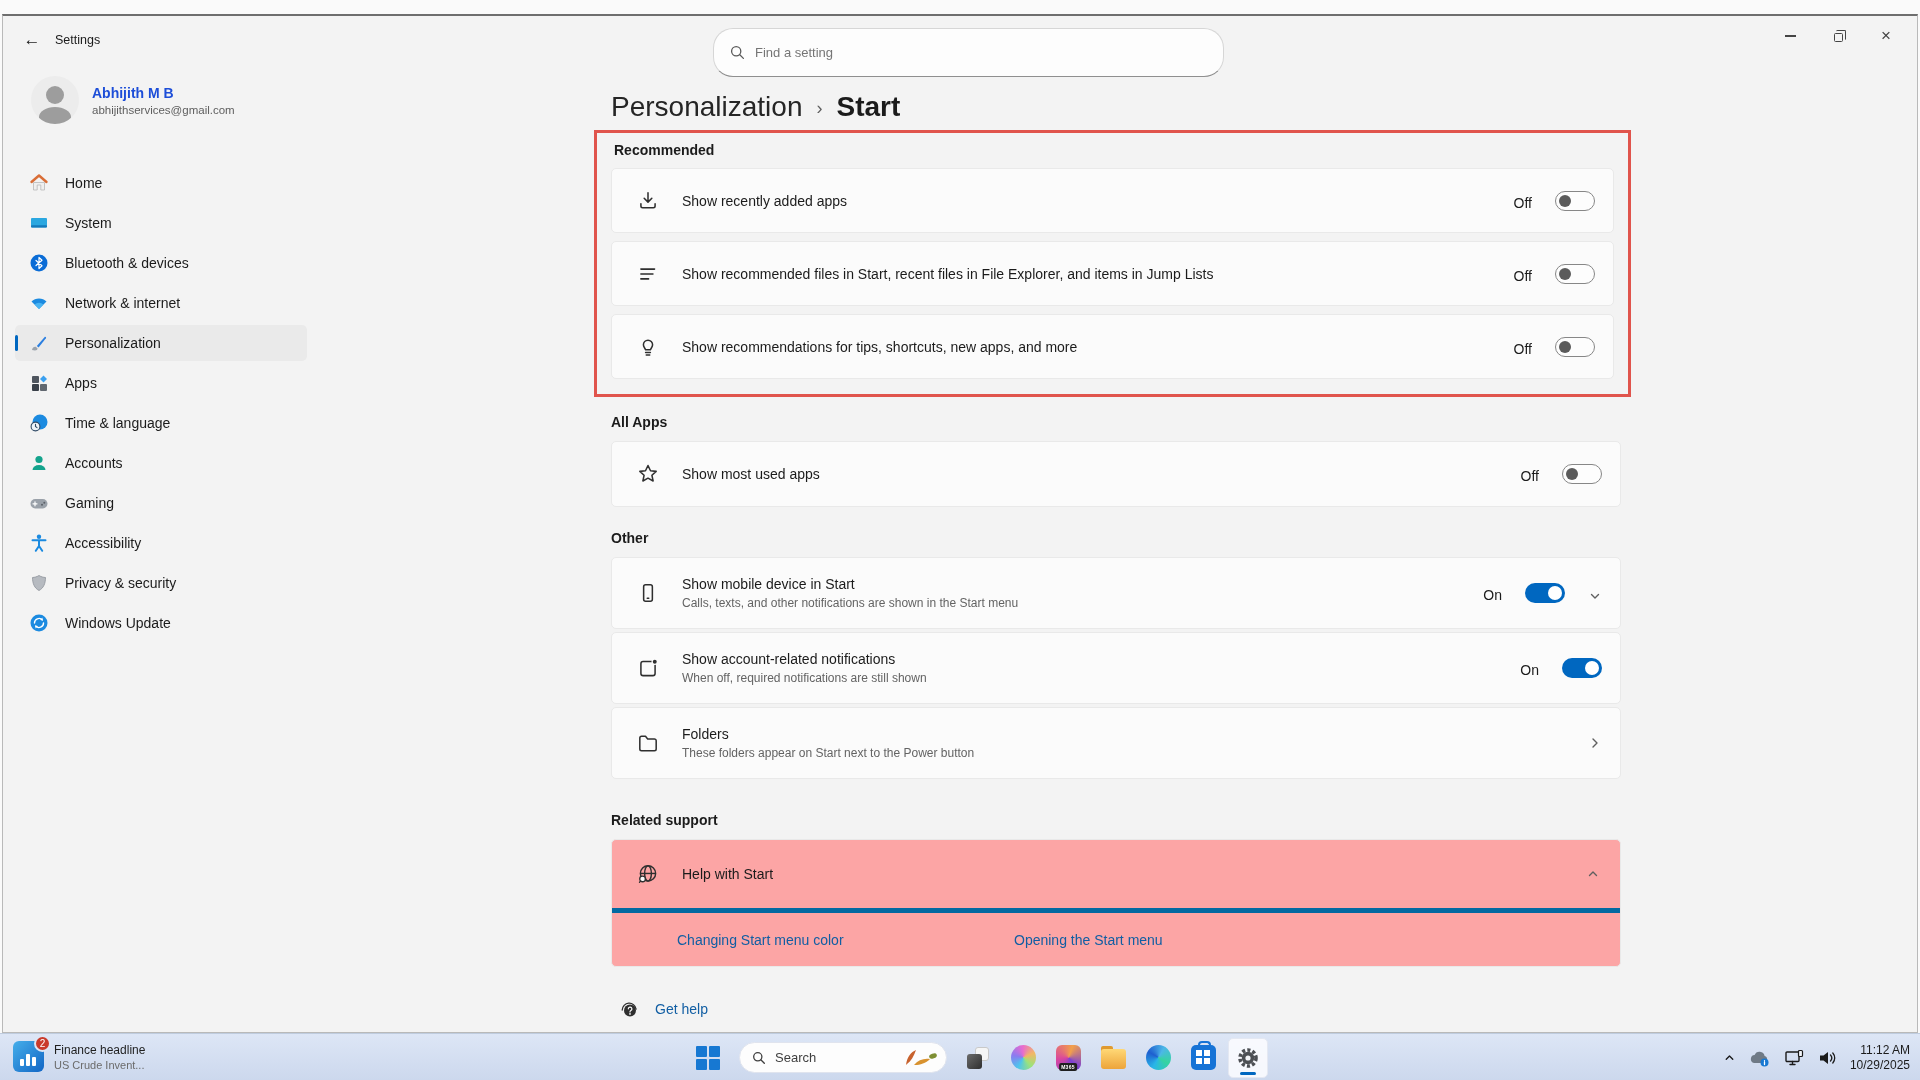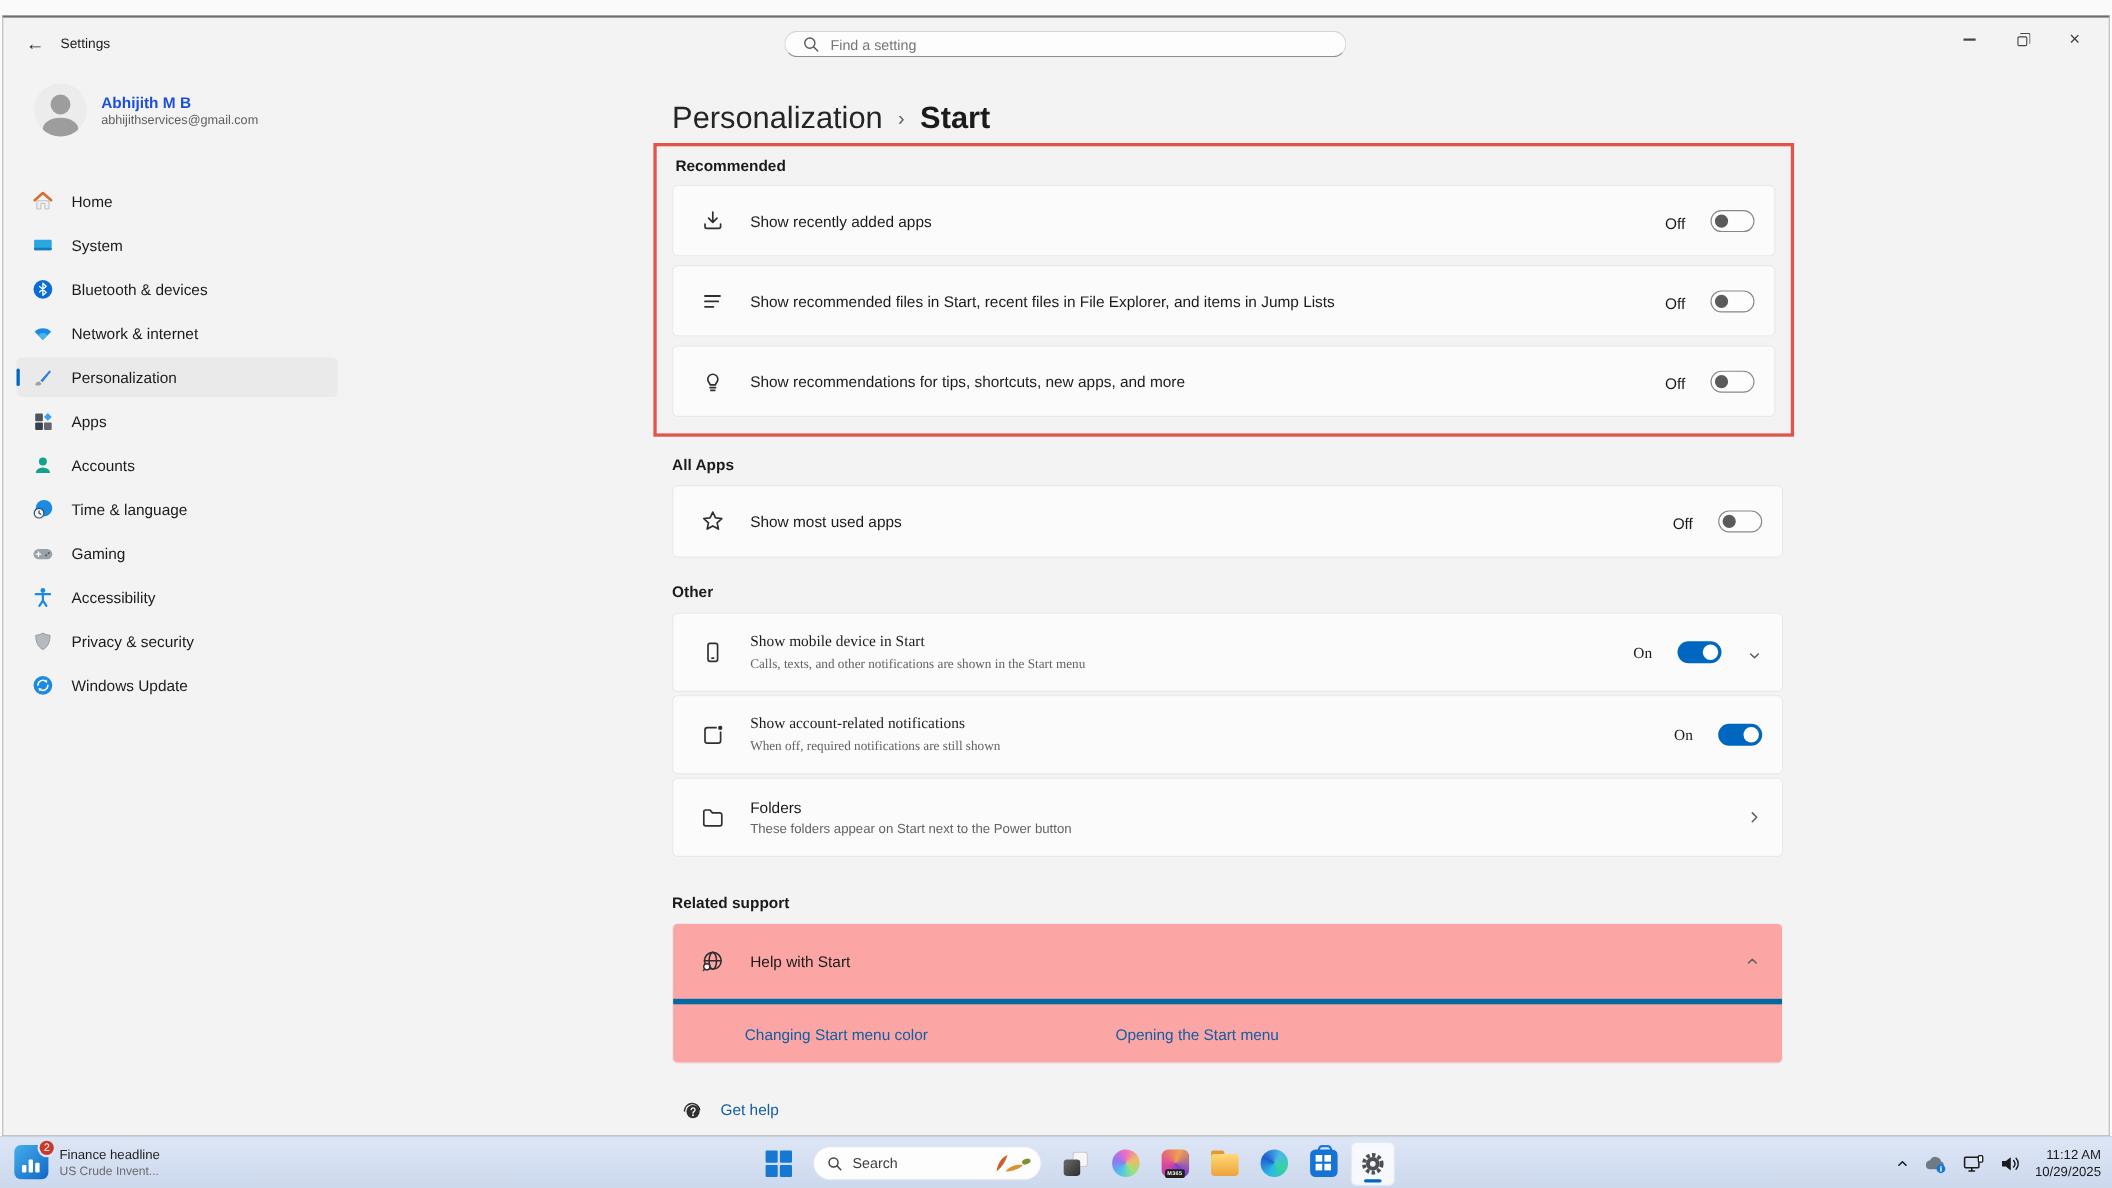--- a/index.html
+++ b/index.html
@@ -32,21 +32,21 @@
 
   .nav { margin-top:39px; }
   .nav-item { height:36px; margin-bottom:4px; border-radius:5px; display:flex; align-items:center;
               gap:16px; padding-left:14px; font-size:14px; color:#1b1b1b; position:relative; cursor:pointer; }
   .nav-item.selected { background:#eaeaea; }
   .nav-item.selected::before { content:''; position:absolute; left:0; top:10px; width:3px; height:16px;
                                border-radius:3px; background:#0067C0; }
   .nicon { width:20px; height:20px; flex:none; display:flex; align-items:center; justify-content:center; }
 
   
-  .findbox { position:absolute; left:710px; top:12px; width:511px; height:24px; background:#fdfdfd;
+  .findbox { position:absolute; left:710px; top:12px; width:511px; height:49px; background:#fdfdfd;
              border:1px solid #d6d6d6; border-bottom-color:#8f8f8f; border-radius:20px;
              display:flex; align-items:center; gap:10px; padding:0 16px; }
   .findbox .ph { font-size:13px; color:#757575; }
 
   
   .main { position:absolute; left:608px; top:70px; width:1010px; }
   .crumb { height:42px; display:flex; align-items:center; gap:14px; }
   .crumb .parent { font-size:28px; color:#252525; cursor:pointer; }
   .crumb .sep { font-size:18px; color:#5f5f5f; padding-top:3px; }
   .crumb .cur { font-size:28px; font-weight:bold; color:#1b1b1b; }
@@ -54,21 +54,21 @@
   .sec-label { font-size:14px; font-weight:bold; color:#1b1b1b; }
 
   .red-wrap { width:1037px; margin-left:-17px; margin-top:2px; border:3px solid #E0544C;
               padding:9px 14px 15px 14px; }
   .red-wrap .sec-label { margin:0 0 10px 3px; }
 
   .card { background:#fbfbfb; border:1px solid #e9e9e9; border-radius:5px;
           display:flex; align-items:center; padding:0 18px 0 15px; }
   .card.h1 { height:65px; } .card.h2 { height:72px; }
   .row-gap { margin-bottom:8px; }
-  .card-gap { margin-bottom:3px;font-family:Liberation Serif, serif; }
+  .card-gap { margin-bottom:3px; }
   .ricon { width:24px; height:24px; margin:0 22px 0 9px; flex:none; }
   .rtitle { font-size:14px; color:#1b1b1b; }
   .rsub { font-size:12px; color:#636363; margin-top:4px; }
   .rright { margin-left:auto; display:flex; align-items:flex-end; gap:23px; }
   .tstate { font-size:14px; color:#1b1b1b; }
 
   .tg { width:40px; height:20px; border-radius:10px; position:relative; cursor:pointer; flex:none; }
   .tg.off { border:1px solid #878787; background:#fdfdfd; }
   .tg.off::after { content:''; position:absolute; left:3px; top:3px; width:12px; height:12px; border-radius:50%; background:#5b5b5b; }
   .tg.on { background:#0067C0; }
@@ -226,35 +226,35 @@
               <rect x="3" y="11" width="7" height="7" rx="1" fill="#394049"></rect>
               <rect x="11" y="11" width="7" height="7" rx="1" fill="#60676f"></rect>
               <path d="M14.5 2.5 L18 6 L14.5 9.5 L11 6 Z" fill="#3aa0f0"></path>
             </svg>
         </span>
         <span>Apps</span>
       </div>
       <div class="nav-item">
         <span class="nicon">
           <svg width="20" height="20" viewBox="0 0 20 20">
-              <circle cx="10" cy="6.5" r="3.6" fill="#13a38c"></circle>
-              <path d="M3.5 17 a6.5 5 0 0 1 13 0 Z" fill="#13a38c"></path>
-            </svg>
-        </span>
-        <span>Accounts</span>
-      </div>
-      <div class="nav-item">
-        <span class="nicon">
-          <svg width="20" height="20" viewBox="0 0 20 20">
               <circle cx="11" cy="9" r="7.5" fill="#1b8ae0"></circle>
               <circle cx="6.5" cy="13.5" r="4.4" fill="#eef4fa" stroke="#314b66" stroke-width="1.1"></circle>
               <path d="M6.5 11.3 V13.5 L8 14.6" fill="none" stroke="#314b66" stroke-width="1.1" stroke-linecap="round"></path>
             </svg>
         </span>
         <span>Time &amp; language</span>
+      </div>
+      <div class="nav-item">
+        <span class="nicon">
+          <svg width="20" height="20" viewBox="0 0 20 20">
+              <circle cx="10" cy="6.5" r="3.6" fill="#13a38c"></circle>
+              <path d="M3.5 17 a6.5 5 0 0 1 13 0 Z" fill="#13a38c"></path>
+            </svg>
+        </span>
+        <span>Accounts</span>
       </div>
       <div class="nav-item">
         <span class="nicon">
           <svg width="20" height="20" viewBox="0 0 20 20">
               <rect x="1.5" y="6" width="17" height="9.5" rx="4.7" fill="#9aa1a9"></rect>
               <path d="M6 8.8 v4 M4 10.8 h4" stroke="#fff" stroke-width="1.2" stroke-linecap="round"></path>
               <circle cx="13" cy="11.8" r="1" fill="#5b6168"></circle>
               <circle cx="15.3" cy="9.8" r="1" fill="#5b6168"></circle>
             </svg>
         </span>

